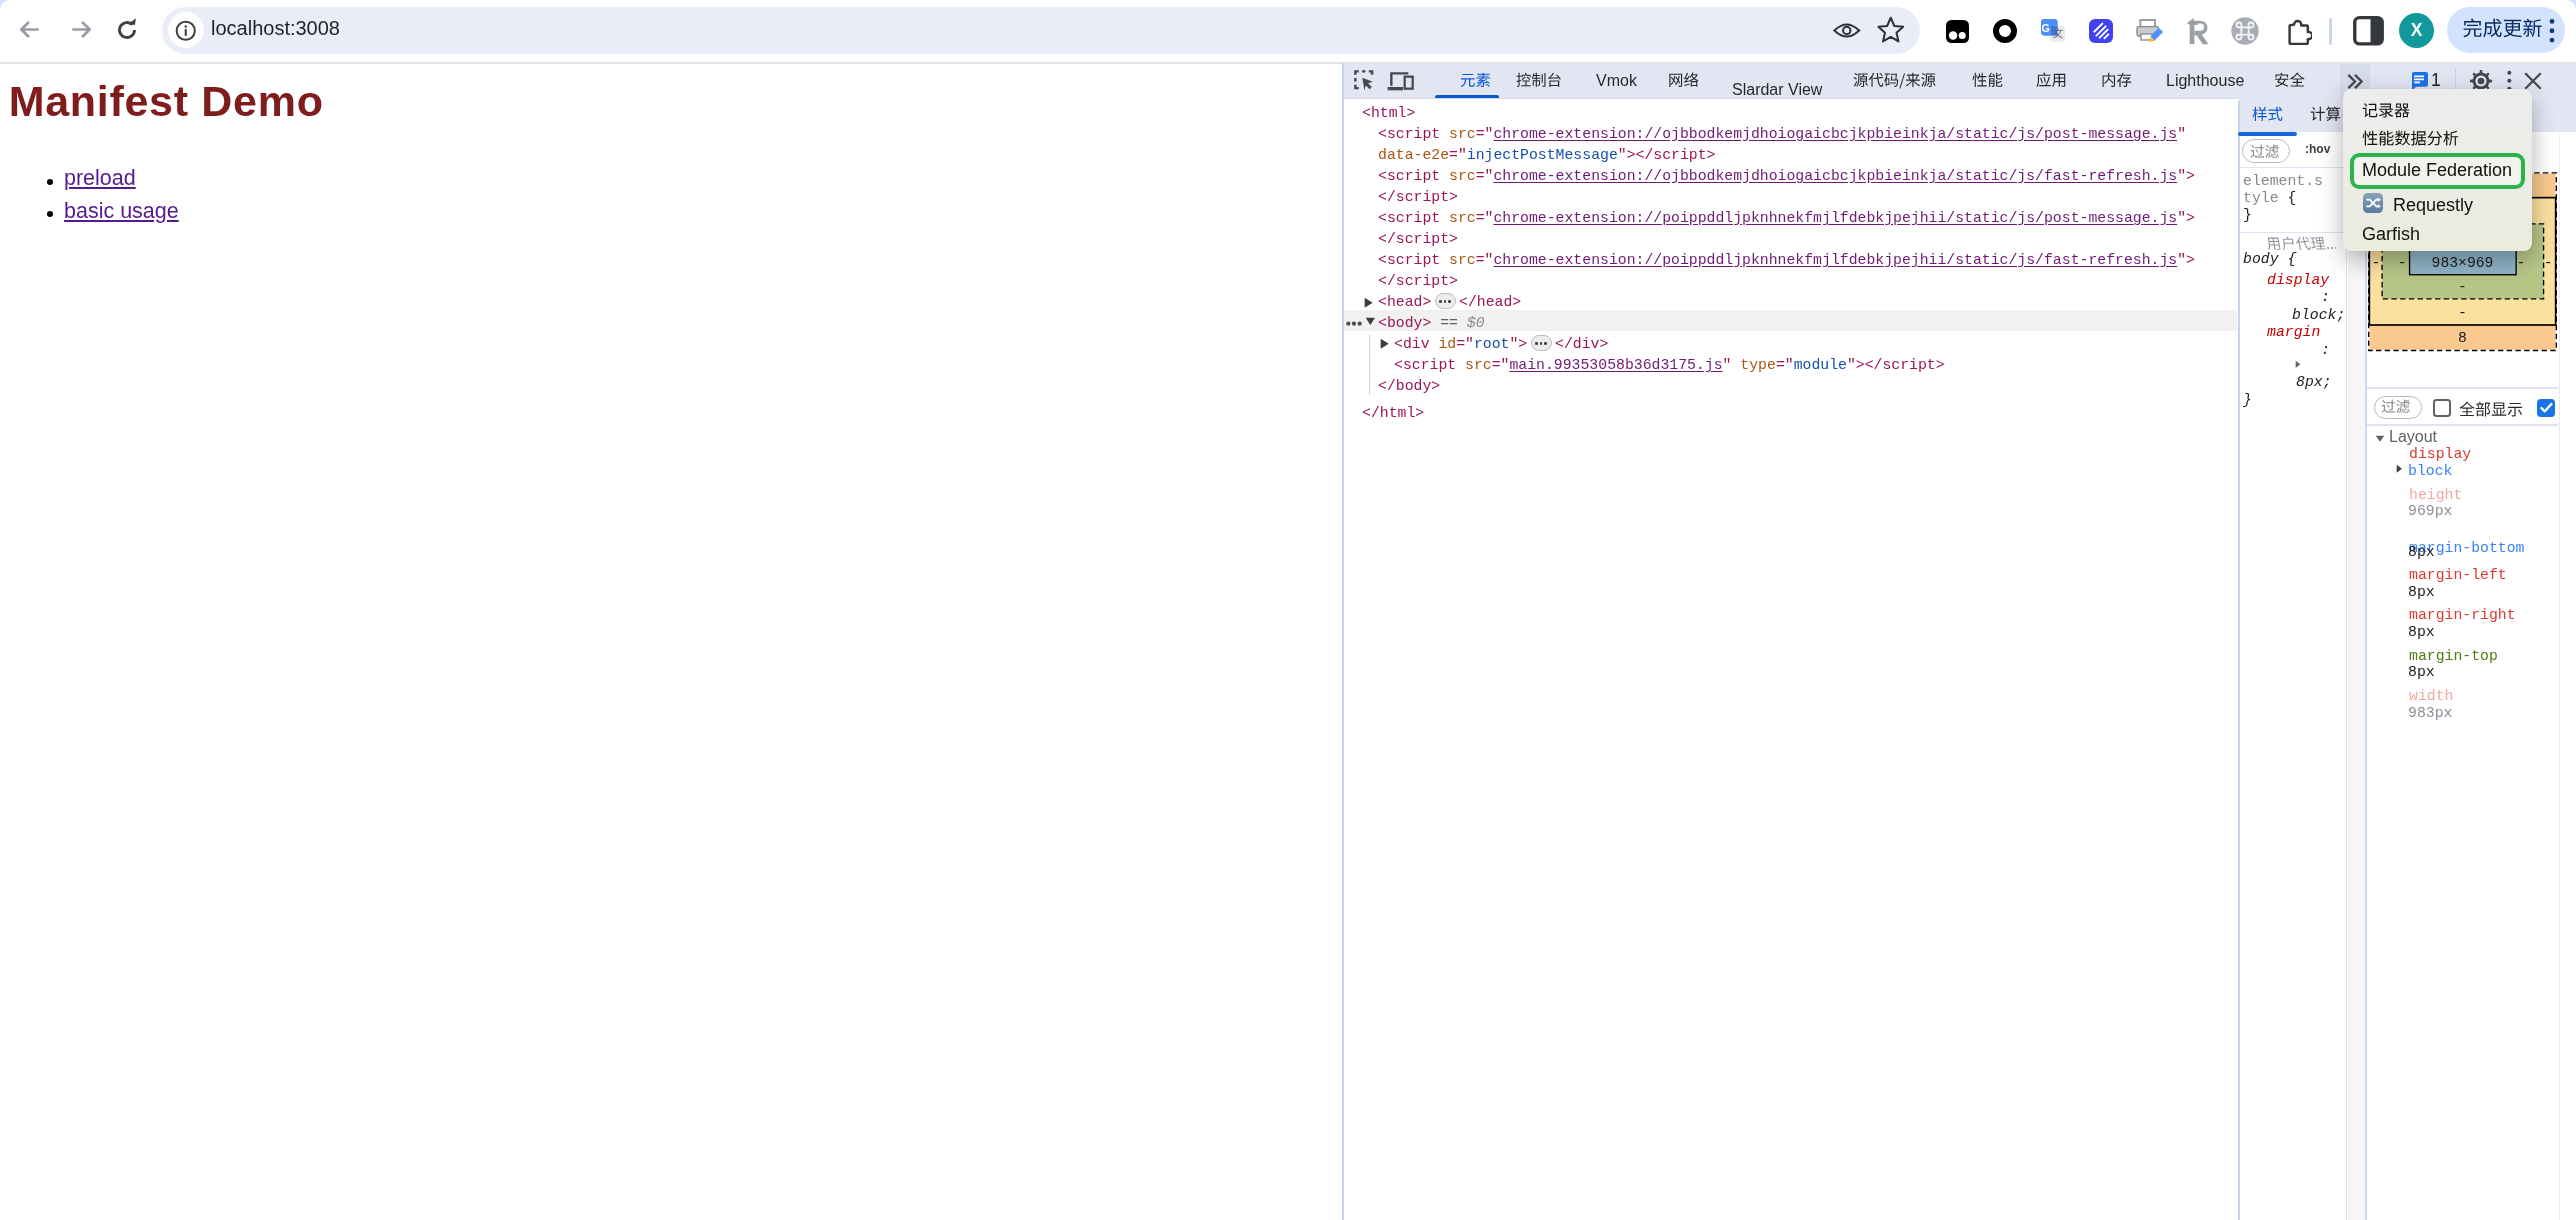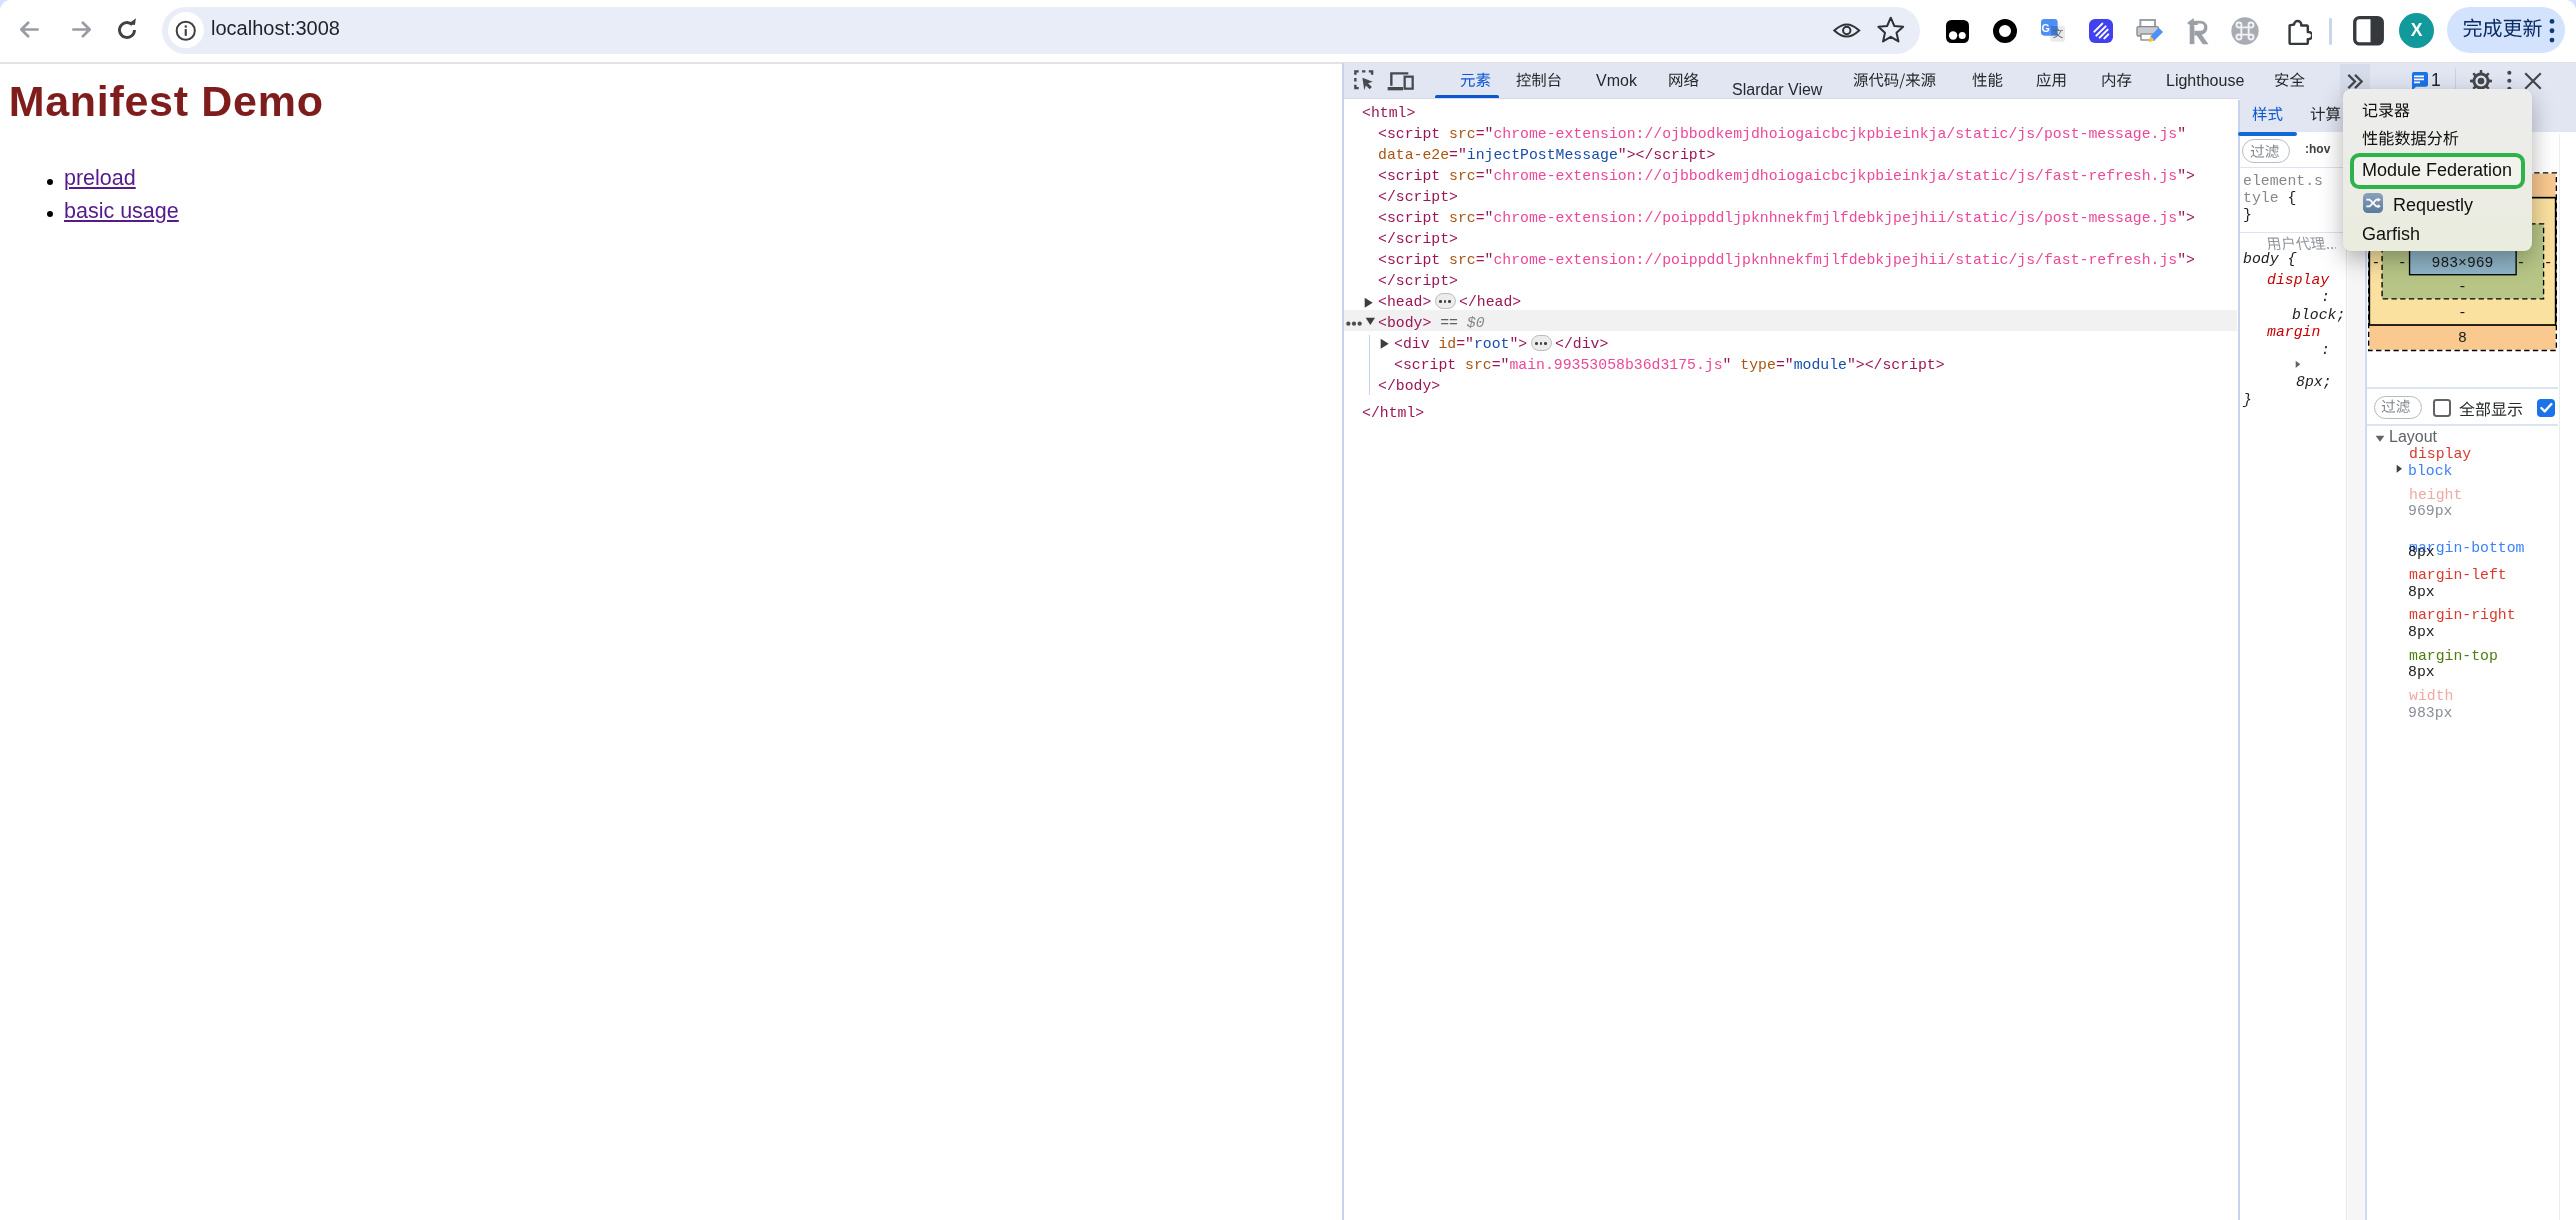--- a/index.html
+++ b/index.html
@@ -1,19 +1,19 @@
 <!DOCTYPE html>
 <html style="font-size:10.7px"><head><meta charset="utf-8"><title>t</title><style>
 *{margin:0;padding:0;box-sizing:border-box}
 html,body{width:2576px;height:1220px;overflow:hidden;background:#fff;font-family:"Liberation Sans",sans-serif}
 .a{position:absolute}
 .code{position:absolute;font-family:"Liberation Mono",monospace;font-size:14.8px;line-height:21.5px;white-space:pre;color:#202124}
 .tag{color:#9a1556}
 .attr{color:#aa5510}
-.lnk{color:#ec4899;text-underline-offset:2px}
+.lnk{color:#701a75;text-decoration:underline;text-underline-offset:2px}
 .val{color:#174fa8}
 .gr{color:#87898c}
 .sline{position:absolute;font-family:"Liberation Mono",monospace;font-size:14.8px;white-space:pre}
 .it{font-style:italic}
 .pill-ellip{display:inline-block;vertical-align:middle;width:21px;height:16px;border-radius:8px;background:#ececec;border:0.7px solid #bdbdbd;position:relative;margin:0 3.4px 2.7px 3.4px}
 .pill-ellip i{position:absolute;top:2.7px;left:3.4px;display:flex;gap:2px;font-style:normal}.pill-ellip i b{width:2.7px;height:2.7px;margin-top:3.4px;border-radius:50%;background:#3c4043}
 </style></head><body>
 <div class="a" style="left:0;top:0;width:2576px;height:13.4px;background:#d3e1fc"></div>
 <div class="a" style="left:0;top:0;width:2576px;height:62px;background:#ffffff;border-radius:10.7px 10.7px 0 0"></div>
 <div class="a" style="left:0;top:62px;width:2576px;height:2px;background:#e3e3e3"></div>

